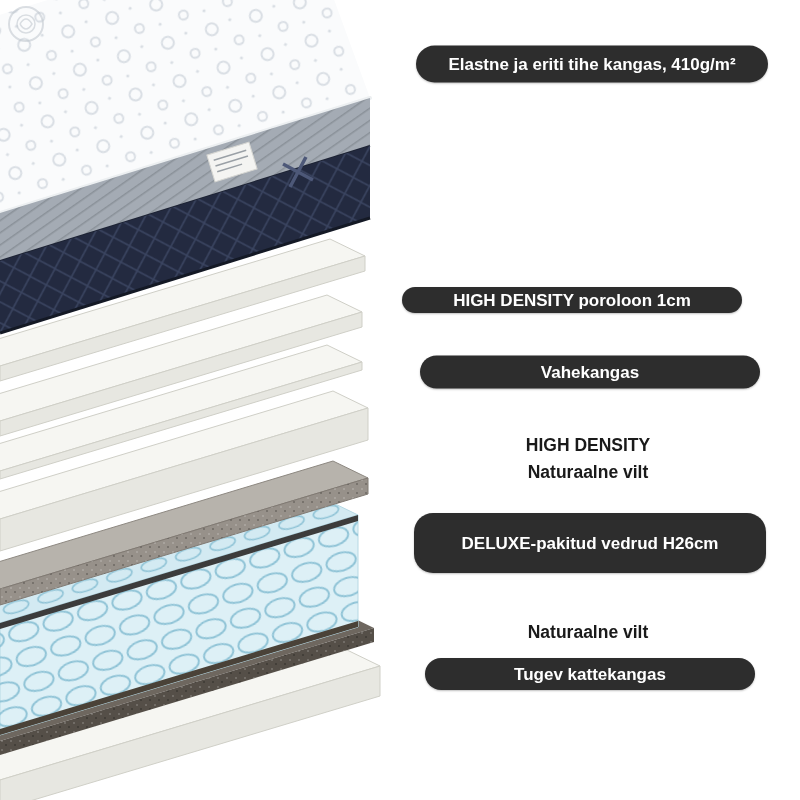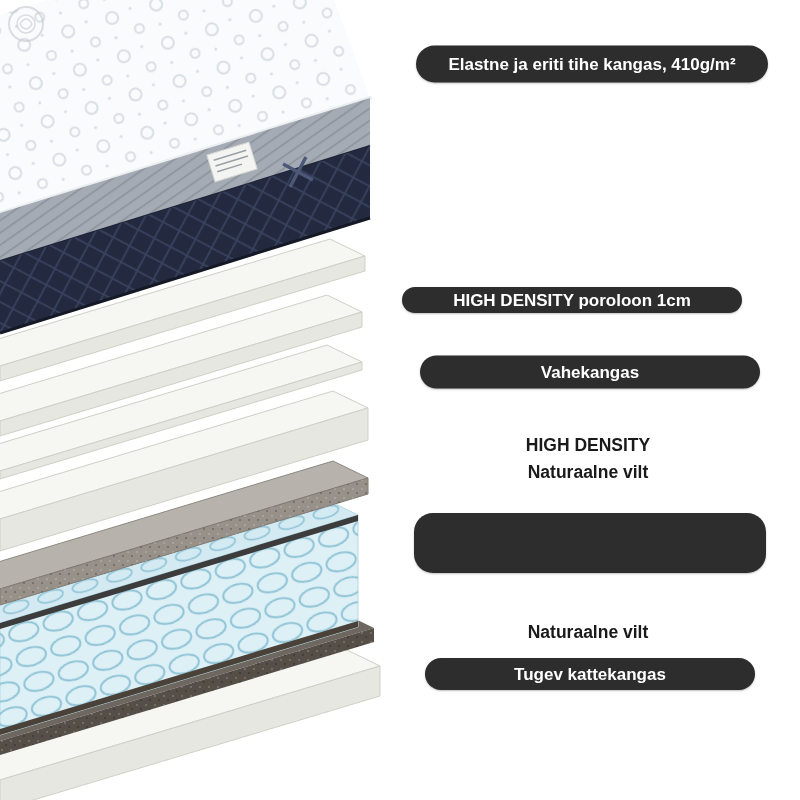--- a/index.html
+++ b/index.html
@@ -183,20 +183,21 @@
 
   <div class="callout plain plain-5">
     <span>HIGH DENSITY</span>
   </div>
 
   <div class="callout plain plain-6">
     <span>Naturaalne vilt</span>
   </div>
 
   <div class="callout badge badge-7">
+    <span>DELUXE-pakitud vedrud H26cm</span>
   </div>
 
   <div class="callout plain plain-8">
     <span>Naturaalne vilt</span>
   </div>
 
   <div class="callout badge badge-9">
     <span>Tugev kattekangas</span>
   </div>
 

